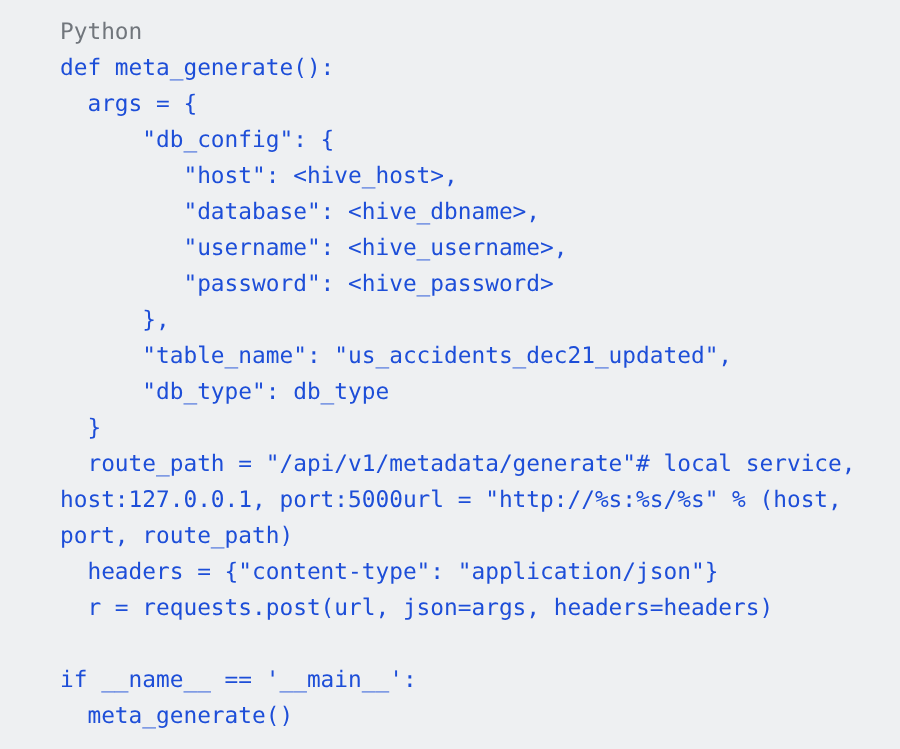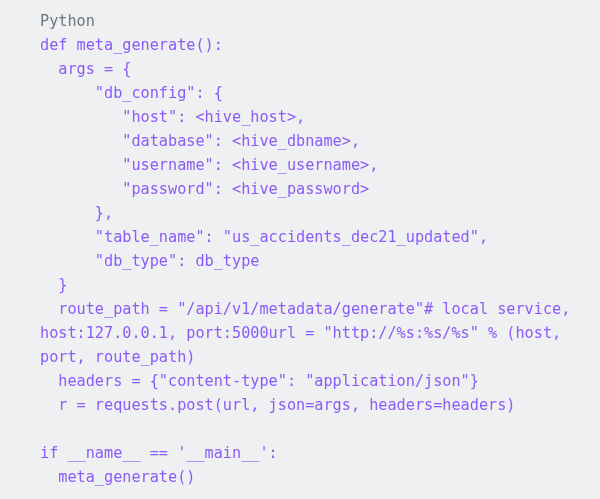--- a/index.html
+++ b/index.html
@@ -21,21 +21,21 @@
     font-size: 15.2px;
     line-height: 24px;
   }
   .lang-label {
     color: #71767c;
     white-space: pre;
   }
   pre.code {
     margin: 0;
     font: inherit;
-    color: #8b5cf6;
+    color: #1d4ed8;
     white-space: pre;
   }
 </style>
 </head>
 <body>
 
 <div class="code-block">
   <div class="lang-label">Python</div>
   <pre class="code">def meta_generate():
   args = {

